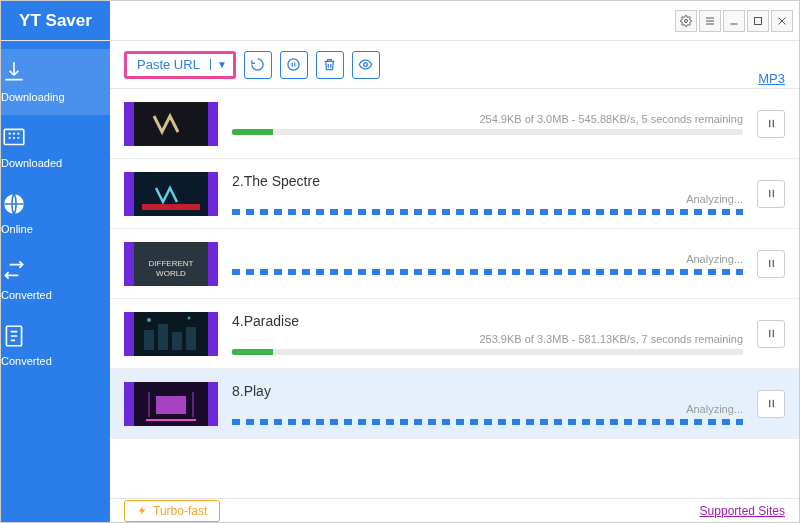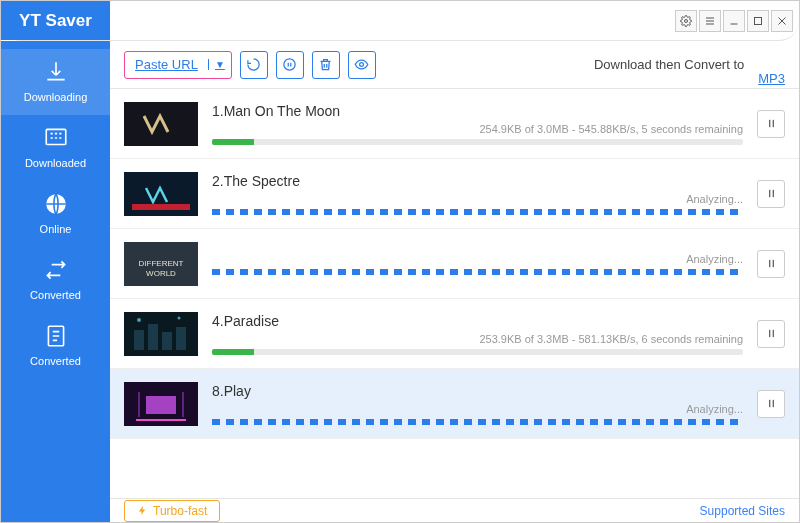--- a/index.html
+++ b/index.html
@@ -1,57 +1,57 @@
 <!DOCTYPE html>
 <html><head>
 <meta charset="utf-8">
 <style>
 * { margin: 0; padding: 0; box-sizing: border-box; font-family: "Segoe UI", Arial, sans-serif; }
 body { width: 800px; height: 523px; background: #fff; overflow: hidden; border: 1px solid #ccc; display: flex; flex-direction: column; }
-.titlebar { height: 40px; display: flex; align-items: stretch; border-bottom: 1px solid #e5e5e5; border-radius: 20px; }
+.titlebar { height: 40px; display: flex; align-items: stretch; border-bottom: 1px solid #e5e5e5; }
 .titlebar-left { width: 109px; background: #2b7de9; color: #fff; display: flex; align-items: center; justify-content: center; font-weight: bold; font-size: 17px; }
 .titlebar-right { flex: 1; display: flex; align-items: center; justify-content: flex-end; gap: 2px; padding-right: 6px; }
 .titlebar-btn { width: 22px; height: 22px; border: 1px solid #ccc; background: #f8f8f8; display: flex; align-items: center; justify-content: center; cursor: pointer; font-size: 12px; color: #555; }
 .titlebar-btn svg { width: 12px; height: 12px; }
 
 .body-row { flex: 1; display: flex; min-height: 0; }
 .sidebar { width: 109px; background: #2b7de9; display: flex; flex-direction: column; align-items: center; padding-top: 8px; }
-.side-item { width: 100%; color: #fff; font-size: 11px; display: flex; flex-direction: column; align-items: center; justify-content: center; padding: 10px 0 12px; gap: 6px; cursor: pointer; }
+.side-item { width: 100%; color: #fff; font-size: 11px; display: flex; flex-direction: column; justify-content: center; padding: 10px 0 12px; gap: 6px; cursor: pointer; }
 .side-item.active { background: #4a90ed; }
 .side-item svg { width: 26px; height: 26px; stroke: #fff; fill: none; stroke-width: 1.5; }
 
 .main { flex: 1; display: flex; flex-direction: column; min-width: 0; }
 .toolbar { height: 48px; display: flex; align-items: center; padding: 0 14px; gap: 8px; border-bottom: 1px solid #e5e5e5; }
-.paste-btn { height: 28px; border: 1px solid #ec4899; color: #2b7de9; background: #fff; border-radius: 3px; display: flex; align-items: center; cursor: pointer; font-size: 13px; text-decoration: underline; }
+.paste-btn { height: 28px; border: 3px solid #ec4899; color: #2b7de9; background: #fff; border-radius: 3px; display: flex; align-items: center; cursor: pointer; font-size: 13px; }
 .paste-btn .lbl { padding: 0 10px; }
 .paste-btn .dd { border-left: 1px solid #2b7de9; padding: 0 6px; font-size: 10px; }
 .icon-btn { width: 28px; height: 28px; border: 1px solid #2b7de9; color: #2b7de9; background: #fff; border-radius: 3px; display: flex; align-items: center; justify-content: center; cursor: pointer; }
 .icon-btn svg { width: 15px; height: 15px; }
 .toolbar-spacer { flex: 1; }
 .convert-label { font-size: 13px; color: #444; }
 .convert-link { font-size: 13px; color: #2b7de9; text-decoration: underline; margin-left: 6px; cursor: pointer; margin-top: 28px; }
 
 .list { flex: 1; overflow-y: auto; }
 .row { display: flex; align-items: center; height: 70px; padding: 0 14px; border-bottom: 1px solid #eee; gap: 14px; }
 .row.selected { background: #e6f0fc; }
-.thumb { width: 74px; height: 44px; background: #6d28d9; display: flex; justify-content: center; color: #8cf; font-size: 9px; flex-shrink: 0; overflow: hidden; }
+.thumb { width: 94px; height: 44px; background: #6d28d9; display: flex; justify-content: center; color: #8cf; font-size: 9px; flex-shrink: 0; overflow: hidden; }
 .thumb svg { width: 100%; height: 100%; }
 .info { flex: 1; min-width: 0; display: flex; flex-direction: column; gap: 4px; }
 .title { font-size: 14px; color: #333; }
 .status { font-size: 11px; color: #999; text-align: right; }
 .progress-wrap { height: 6px; background: #e9e9e9; border-radius: 2px; position: relative; overflow: hidden; }
 .progress-bar { height: 100%; background: #3bb54a; }
 .progress-dashed { height: 6px; background-image: repeating-linear-gradient(90deg, #2b7de9 0 8px, transparent 8px 14px); }
 .pause-btn { width: 28px; height: 28px; border: 1px solid #ccc; background: #fff; border-radius: 3px; display: flex; align-items: center; justify-content: center; cursor: pointer; flex-shrink: 0; color: #666; }
 .pause-btn svg { width: 11px; height: 11px; }
 
 .footer { height: 24px; border-top: 1px solid #e5e5e5; display: flex; align-items: center; padding: 0 14px; font-size: 12px; }
 .turbo { border: 1px solid #f5a623; color: #f5a623; padding: 3px 12px; border-radius: 3px; display: flex; align-items: center; gap: 5px; cursor: pointer; }
 .footer-spacer { flex: 1; }
-.sites-link { color: #3b82f6; cursor: pointer; }
+.sites-link { color: #a21caf; text-decoration: underline; cursor: pointer; }
 </style>
 </head>
 <body>
 
 <div class="titlebar">
   <div class="titlebar-left">YT Saver</div>
   <div class="titlebar-right">
     <div class="titlebar-btn">
       <svg viewBox="0 0 24 24" fill="none" stroke="currentColor" stroke-width="2">
           <circle cx="12" cy="12" r="3"></circle>
@@ -145,34 +145,32 @@
             <path d="M4 7h16M9 7V4h6v3M6 7l1 13h10l1-13M10 11v6M14 11v6"></path>
           </svg>
       </div>
       <div class="icon-btn">
         <svg viewBox="0 0 24 24" fill="none" stroke="currentColor" stroke-width="2">
             <path d="M2 12s3.5-7 10-7 10 7 10 7-3.5 7-10 7-10-7-10-7z"></path>
             <circle cx="12" cy="12" r="3"></circle>
           </svg>
       </div>
       <div class="toolbar-spacer"></div>
-      <span class="convert-label">Download then Convert to</span>
       <span class="convert-link">MP3</span>
     </div>
 
     <div class="list" id="list">
         <div class="row">
           <div class="thumb">
             <svg viewBox="0 0 74 44">
               <rect width="74" height="44" fill="#14141c"></rect>
               <path d="M20 14l8 16 8-16 8 16" stroke="#d4c088" stroke-width="3" fill="none"></path>
             </svg>
           </div>
           <div class="info">
-            <div class="title">1.Man On The Moon</div>
             <div class="status">254.9KB of 3.0MB - 545.88KB/s, 5 seconds remaining</div>
             <div class="progress-wrap">
               <div class="progress-bar" style="width: 8%;"></div>
             </div>
           </div>
           <div class="pause-btn">
             <svg viewBox="0 0 24 24" fill="none" stroke="currentColor" stroke-width="3">
               <line x1="8" y1="4" x2="8" y2="20"></line>
               <line x1="16" y1="4" x2="16" y2="20"></line>
             </svg>
@@ -224,21 +222,21 @@
               <rect x="10" y="18" width="10" height="20" fill="#1a3a4a"></rect>
               <rect x="24" y="12" width="10" height="26" fill="#1a3a4a"></rect>
               <rect x="38" y="20" width="10" height="18" fill="#1a3a4a"></rect>
               <rect x="52" y="15" width="10" height="23" fill="#1a3a4a"></rect>
               <circle cx="15" cy="8" r="2" fill="#4a9ab0"></circle>
               <circle cx="55" cy="6" r="1.5" fill="#4a9ab0"></circle>
             </svg>
           </div>
           <div class="info">
             <div class="title">4.Paradise</div>
-            <div class="status">253.9KB of 3.3MB - 581.13KB/s, 6 seconds remaining</div>
+            <div class="status">253.9KB of 3.3MB - 581.13KB/s, 7 seconds remaining</div>
             <div class="progress-wrap">
               <div class="progress-bar" style="width: 8%;"></div>
             </div>
           </div>
           <div class="pause-btn">
             <svg viewBox="0 0 24 24" fill="none" stroke="currentColor" stroke-width="3">
               <line x1="8" y1="4" x2="8" y2="20"></line>
               <line x1="16" y1="4" x2="16" y2="20"></line>
             </svg>
           </div>

